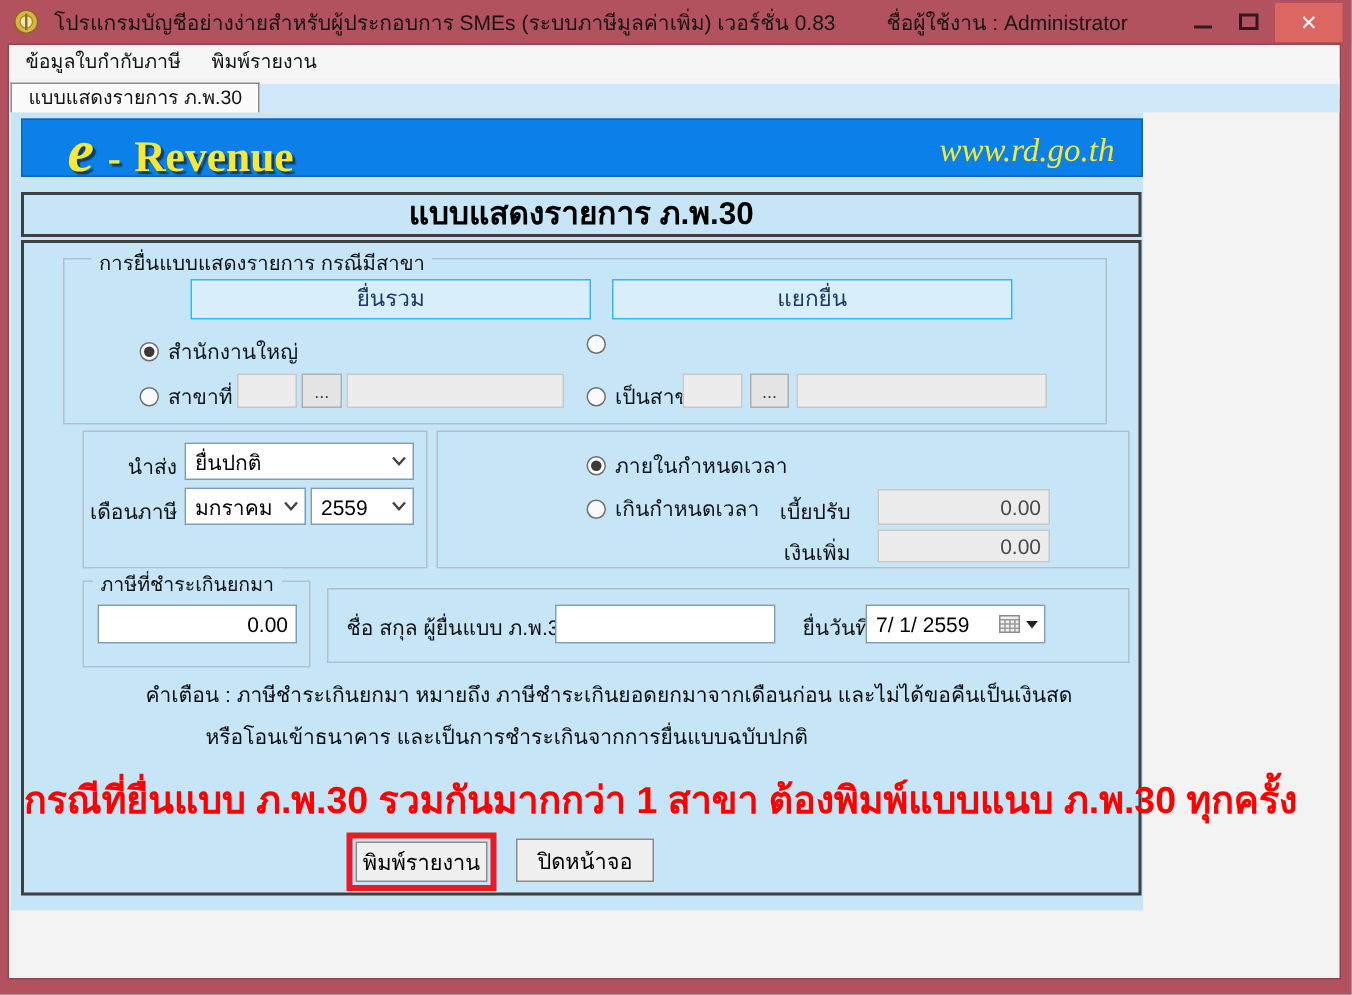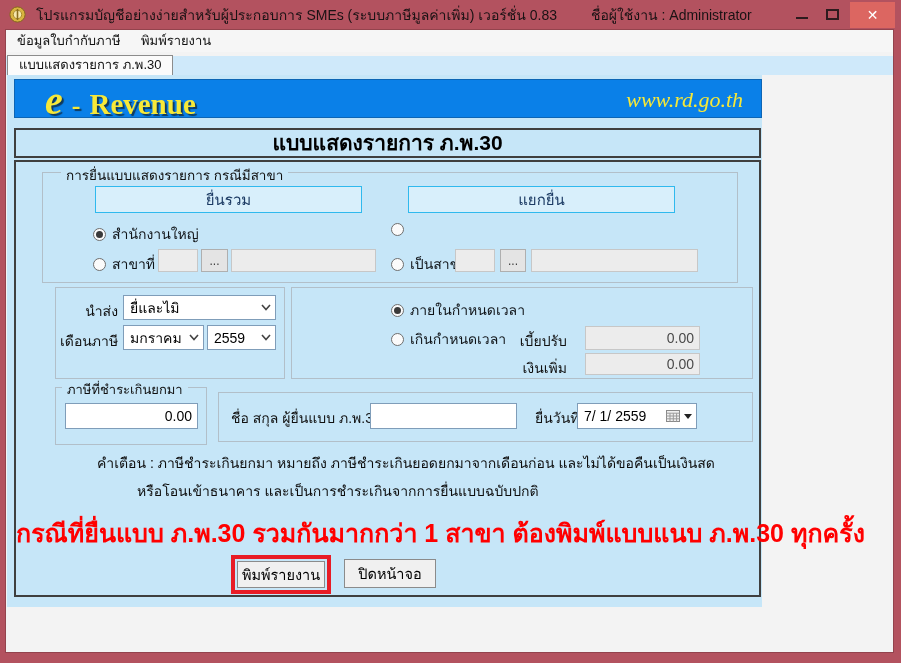--- a/index.html
+++ b/index.html
@@ -149,21 +149,21 @@
         <span class="banner-url">www.rd.go.th</span>
       </div>
 
       <div class="form-titleband">แบบแสดงรายการ ภ.พ.30</div>
 
       <div class="form-box">
 
         <div class="groupbox" style="left:26px; top:10px; width:696px; height:111px;">
           <span class="group-label">การยื่นแบบแสดงรายการ กรณีมีสาขา</span>
 
-          <div class="filing-btn" style="left:52px; top:13px; width:267px;">ยื่นรวม</div>
+          <div class="filing-btn" style="left:84px; top:13px; width:267px;">ยื่นรวม</div>
           <div class="filing-btn" style="left:365px; top:13px; width:267px;">แยกยื่น</div>
 
           <label class="radio" style="left:50px; top:50px;">
             <span class="rb checked"></span>
             <span>สำนักงานใหญ่</span>
           </label>
           <label class="radio" style="left:348px; top:50px;">
             <span class="rb"></span>
           </label>
 
@@ -180,21 +180,21 @@
             <span>เป็นสาขา</span>
           </label>
           <input class="box disabled-box" style="left: 412px; top: 76px; width: 40px; height: 23px;" readonly="" value="">
           <button class="dots-btn" style="left:457px; top:76px; width:26px; height:23px;">...</button>
           <input class="box disabled-box" style="left: 488px; top: 76px; width: 167px; height: 23px;" readonly="" value="">
         </div>
 
         <div class="groupbox" style="left:39px; top:125px; width:230px; height:92px;">
           <span class="flabel rlabel" style="left:4px; top:12px; width:58px;">นำส่ง</span>
           <div class="combo" style="left:67px; top:7px; width:153px; height:25px;">
-            <span>ยื่และไมิ</span>
+            <span>ยื่นปกติ</span>
             <span class="chev-wrap">
               <svg width="10" height="7" viewBox="0 0 10 7">
                   <polyline points="1,1 5,5.5 9,1" fill="none" stroke="#444" stroke-width="1.6"></polyline>
                 </svg>
             </span>
           </div>
           <span class="flabel rlabel" style="left:4px; top:42px; width:58px;">เดือนภาษี</span>
           <div class="combo" style="left:67px; top:37px; width:81px; height:25px;">
             <span>มกราคม</span>
             <span class="chev-wrap">

